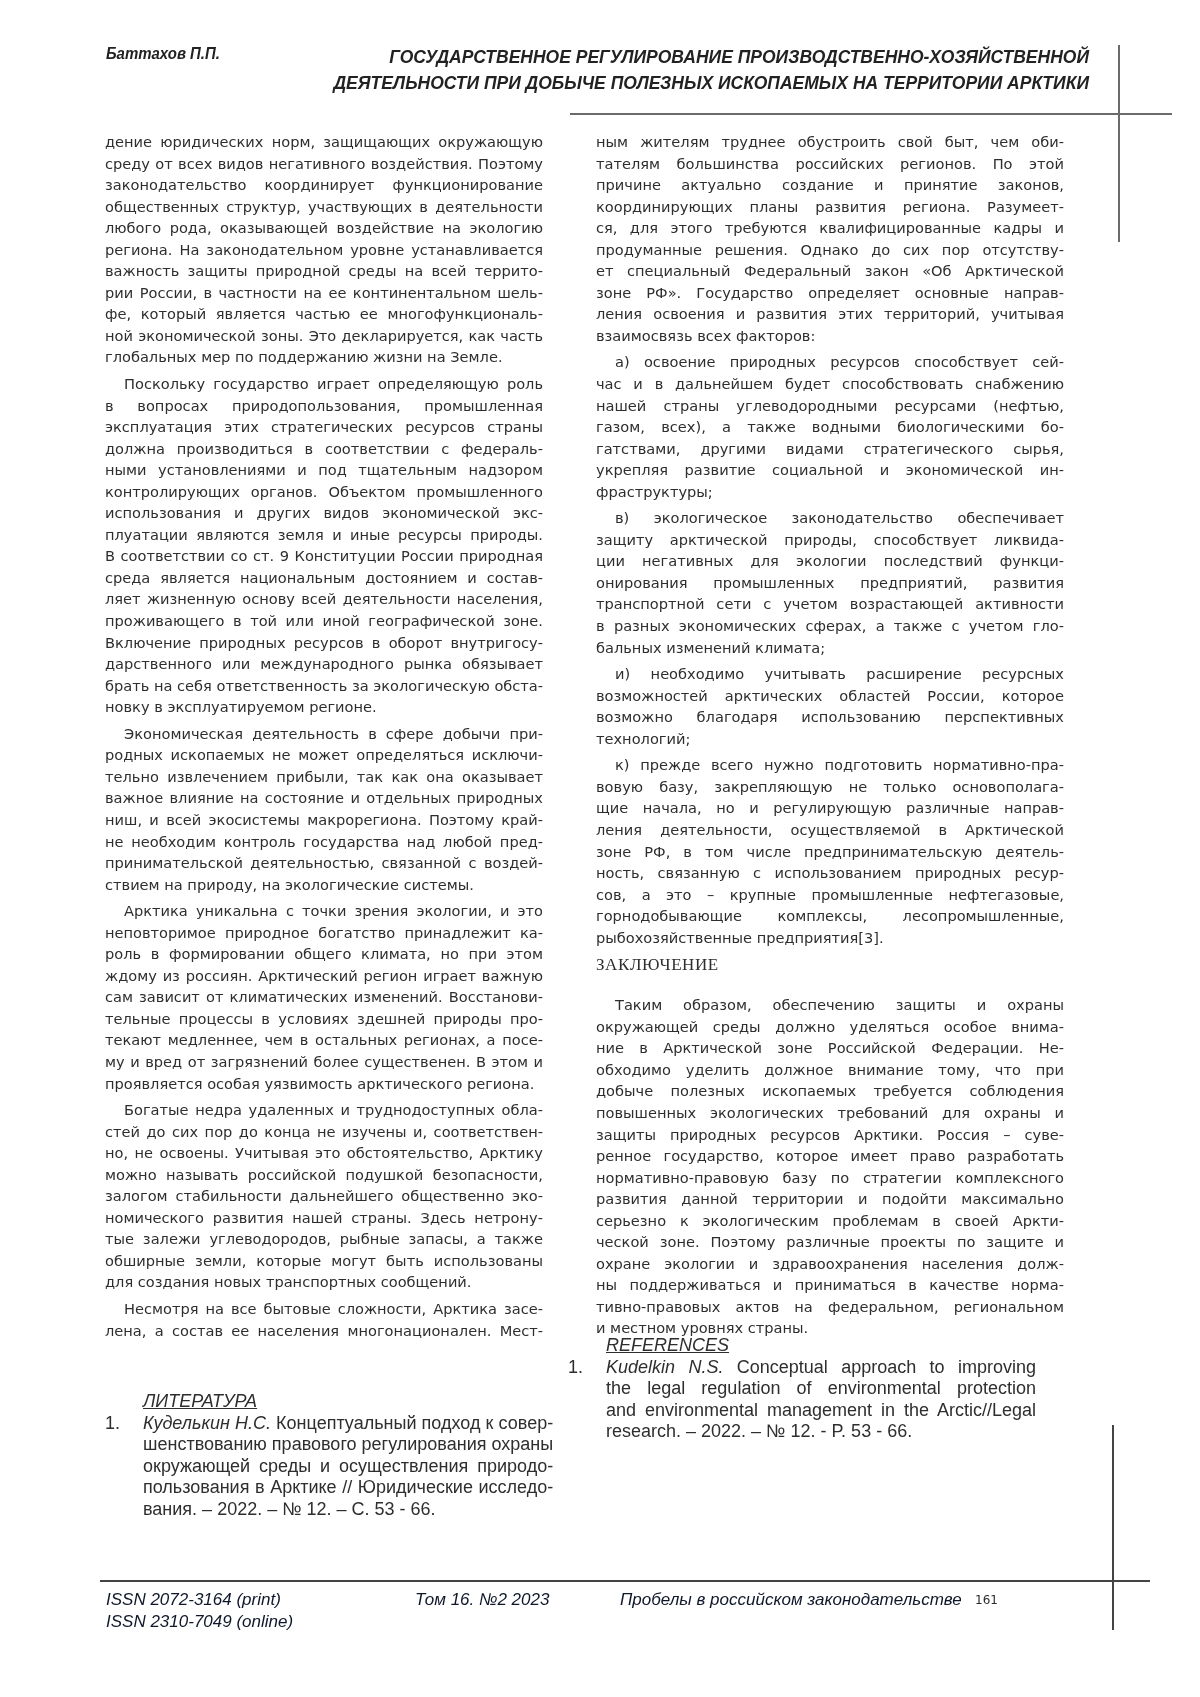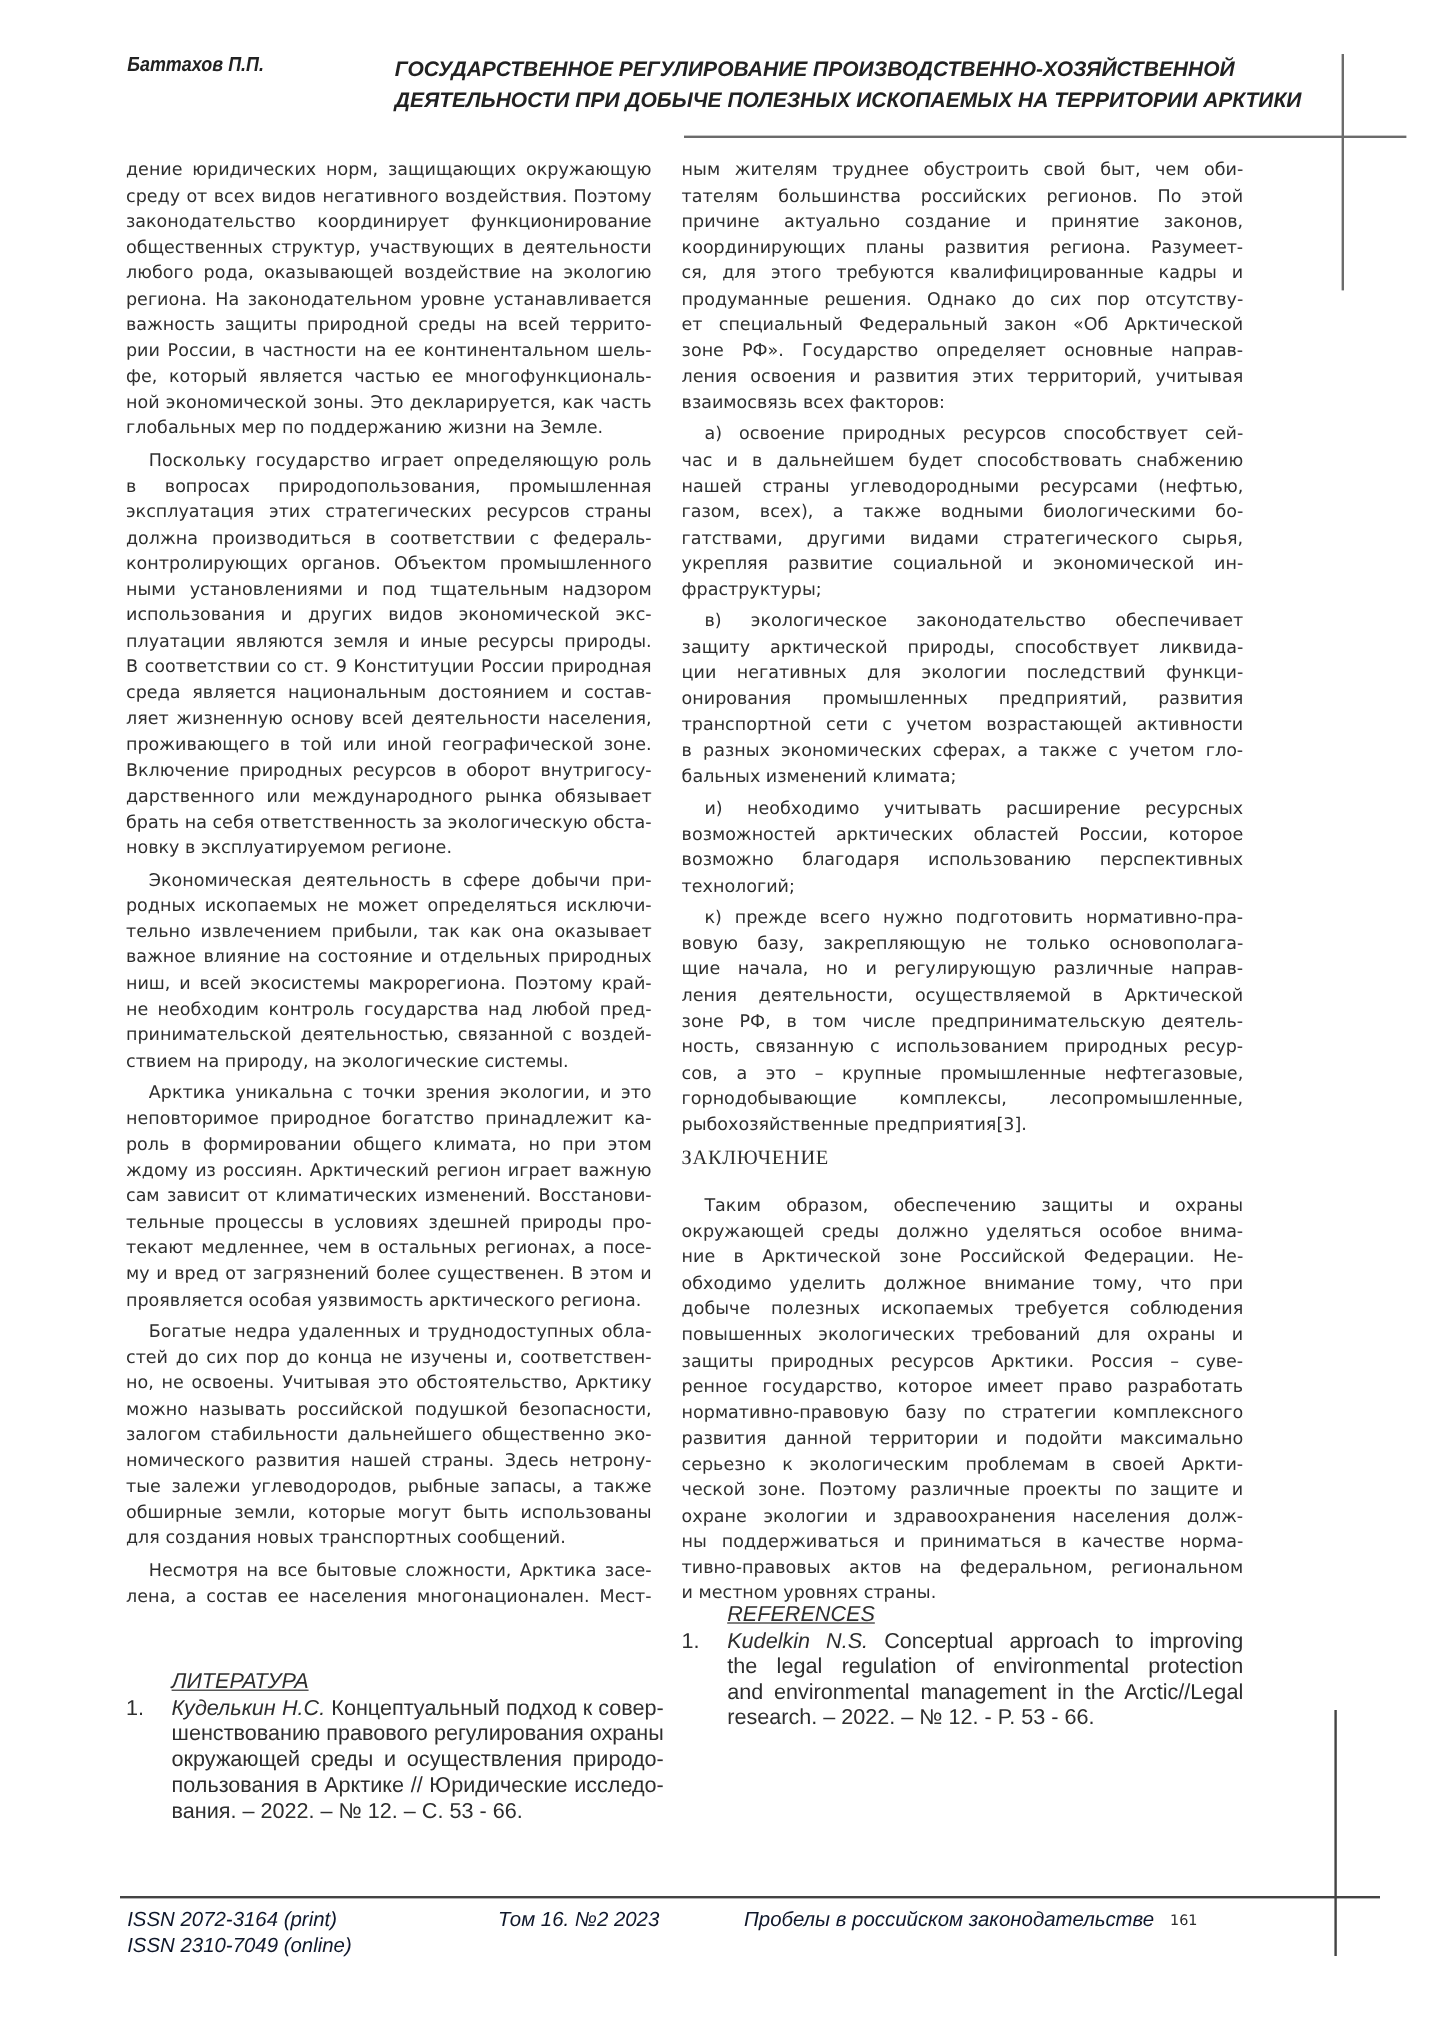--- a/index.html
+++ b/index.html
@@ -1,27 +1,27 @@
 <!DOCTYPE html>
 <html><head>
 <meta charset="utf-8">
 <style>
   html, body { margin: 0; padding: 0; background: #ffffff; }
   body { width: 1200px; height: 1697px; position: relative; overflow: hidden; color: #2b2b2b; }
   .hdr-author { position: absolute; left: 106px; top: 44px; font-family: "Liberation Sans", sans-serif; font-weight: bold; font-style: italic; font-size: 17px; color: #222; transform: scaleX(0.88); transform-origin: left top; }
-  .hdr-title { position: absolute; right: 111px; top: 44px; width: 760px; font-family: "Liberation Sans", sans-serif; font-weight: bold; font-style: italic; font-size: 17.5px; line-height: 26px; color: #222; }
+  .hdr-title { position: absolute; right: 111px; top: 44px; width: 760px; text-align: right; font-family: "Liberation Sans", sans-serif; font-weight: bold; font-style: italic; font-size: 17.5px; line-height: 26px; color: #222; }
   .hdr-title span { display: block; white-space: nowrap; }
   .line { position: absolute; background: #6b6b6b; }
   .col { position: absolute; font-family: "DejaVu Sans", sans-serif; font-size: 14.6px; line-height: 21.55px; color: #2e2e2e; }
   .col .ln { display: block; text-align: justify; text-align-last: justify; white-space: nowrap; height: 21.55px; overflow: visible; }
   .col .ln.last { text-align-last: left; }
   .col .ln.ind { padding-left: 19px; }
   .col .gap { display: block; height: 5px; }
   .col-left { left: 105px; top: 131px; width: 438px; }
-  .col-right { left: 568px; top: 131px; width: 468px; }
+  .col-right { left: 596px; top: 131px; width: 468px; }
   .concl-head { display: block; font-family: Liberation Serif, serif; font-size: 17px; letter-spacing: 0.6px; margin: 6px 0 16px 0; height: 24px; }
   .refs { position: absolute; font-family: "Liberation Sans", sans-serif; font-size: 18px; line-height: 21.5px; color: #2e2e2e; }
   .refs .rhead { display: block; font-style: italic; text-decoration: underline; margin-left: 38px; }
   .refs .ritem { display: flex; }
   .refs .rnum { width: 38px; flex: 0 0 38px; }
   .refs .rbody { flex: 1; }
   .refs .rbody .ln { display: block; text-align: justify; text-align-last: justify; white-space: nowrap; }
   .refs .rbody .ln.last { text-align-last: left; }
   .refs em { font-style: italic; }
   .refs-left { left: 105px; top: 1391px; width: 438px; }
@@ -57,22 +57,22 @@
     <span class="ln">важность защиты природной среды на всей террито-</span>
     <span class="ln">рии России, в частности на ее континентальном шель-</span>
     <span class="ln">фе, который является частью ее многофункциональ-</span>
     <span class="ln">ной экономической зоны. Это декларируется, как часть</span>
     <span class="ln last">глобальных мер по поддержанию жизни на Земле.</span>
     <span class="gap"></span>
     <span class="ln ind">Поскольку государство играет определяющую роль</span>
     <span class="ln">в вопросах природопользования, промышленная</span>
     <span class="ln">эксплуатация этих стратегических ресурсов страны</span>
     <span class="ln">должна производиться в соответствии с федераль-</span>
+    <span class="ln">ными установлениями и под тщательным надзором</span>
     <span class="ln">контролирующих органов. Объектом промышленного</span>
-    <span class="ln">ными установлениями и под тщательным надзором</span>
     <span class="ln">использования и других видов экономической экс-</span>
     <span class="ln">плуатации являются земля и иные ресурсы природы.</span>
     <span class="ln">В соответствии со ст. 9 Конституции России природная</span>
     <span class="ln">среда является национальным достоянием и состав-</span>
     <span class="ln">ляет жизненную основу всей деятельности населения,</span>
     <span class="ln">проживающего в той или иной географической зоне.</span>
     <span class="ln">Включение природных ресурсов в оборот внутригосу-</span>
     <span class="ln">дарственного или международного рынка обязывает</span>
     <span class="ln">брать на себя ответственность за экологическую обста-</span>
     <span class="ln last">новку в эксплуатируемом регионе.</span>

